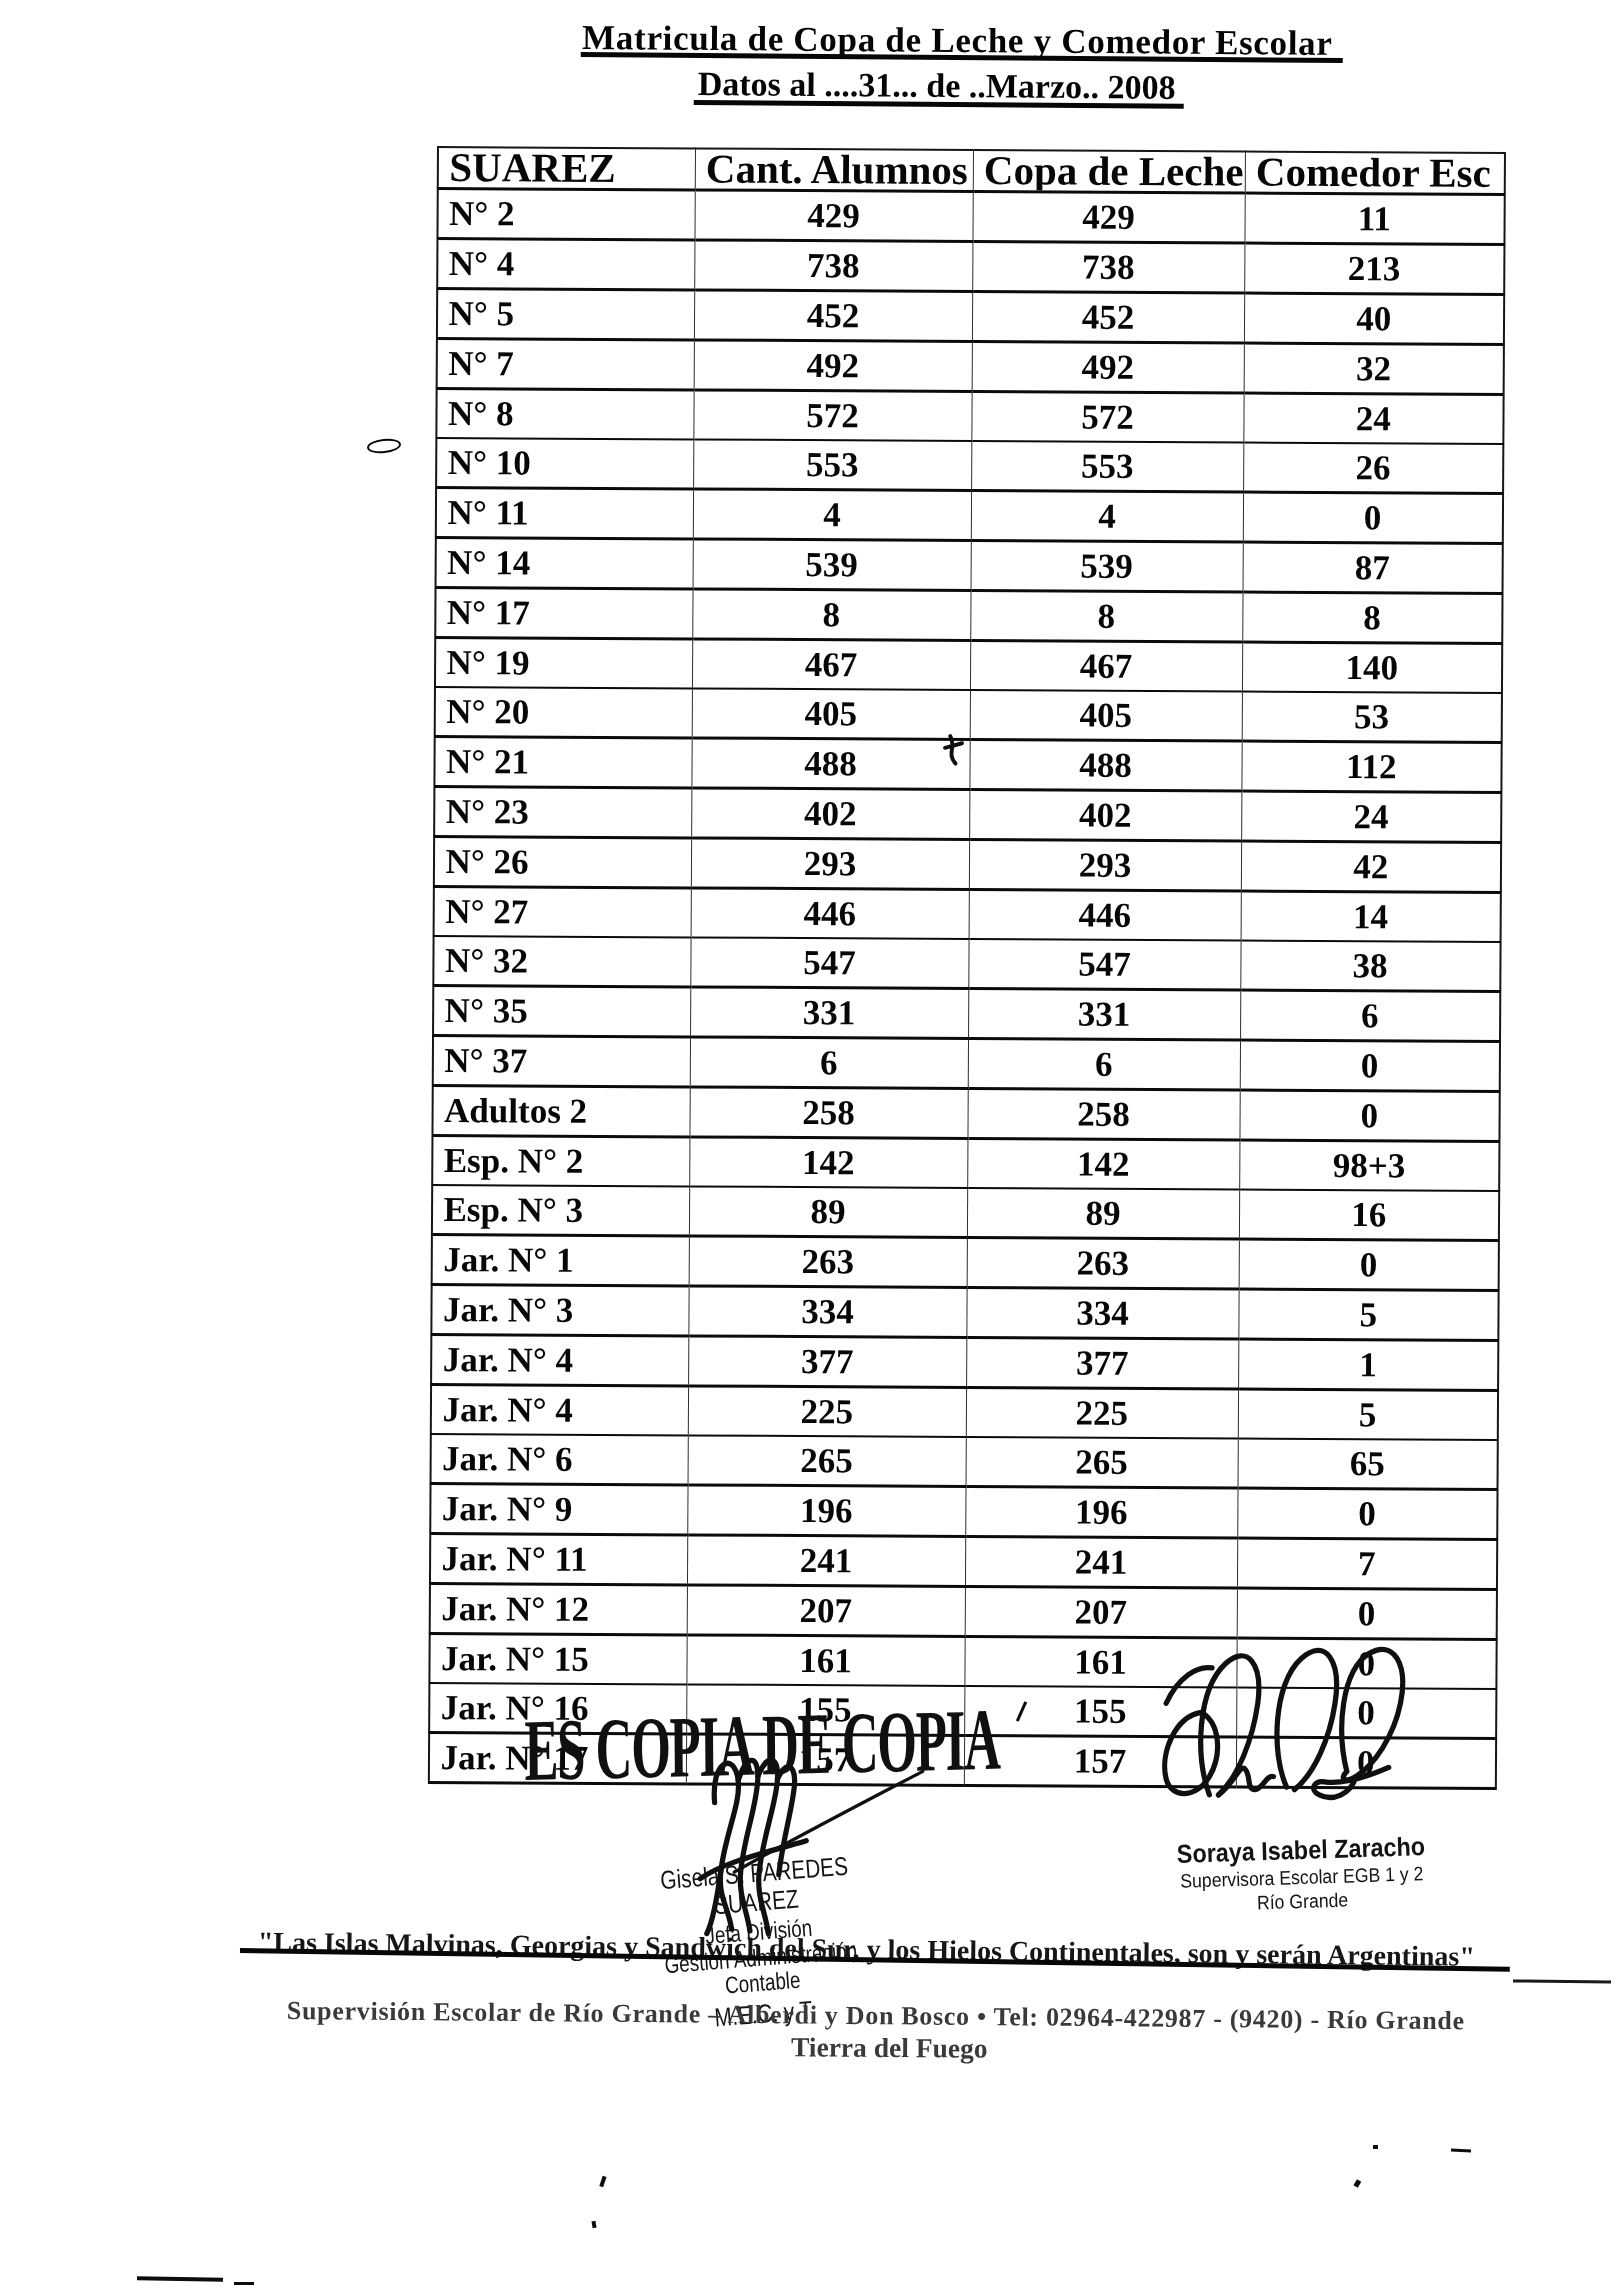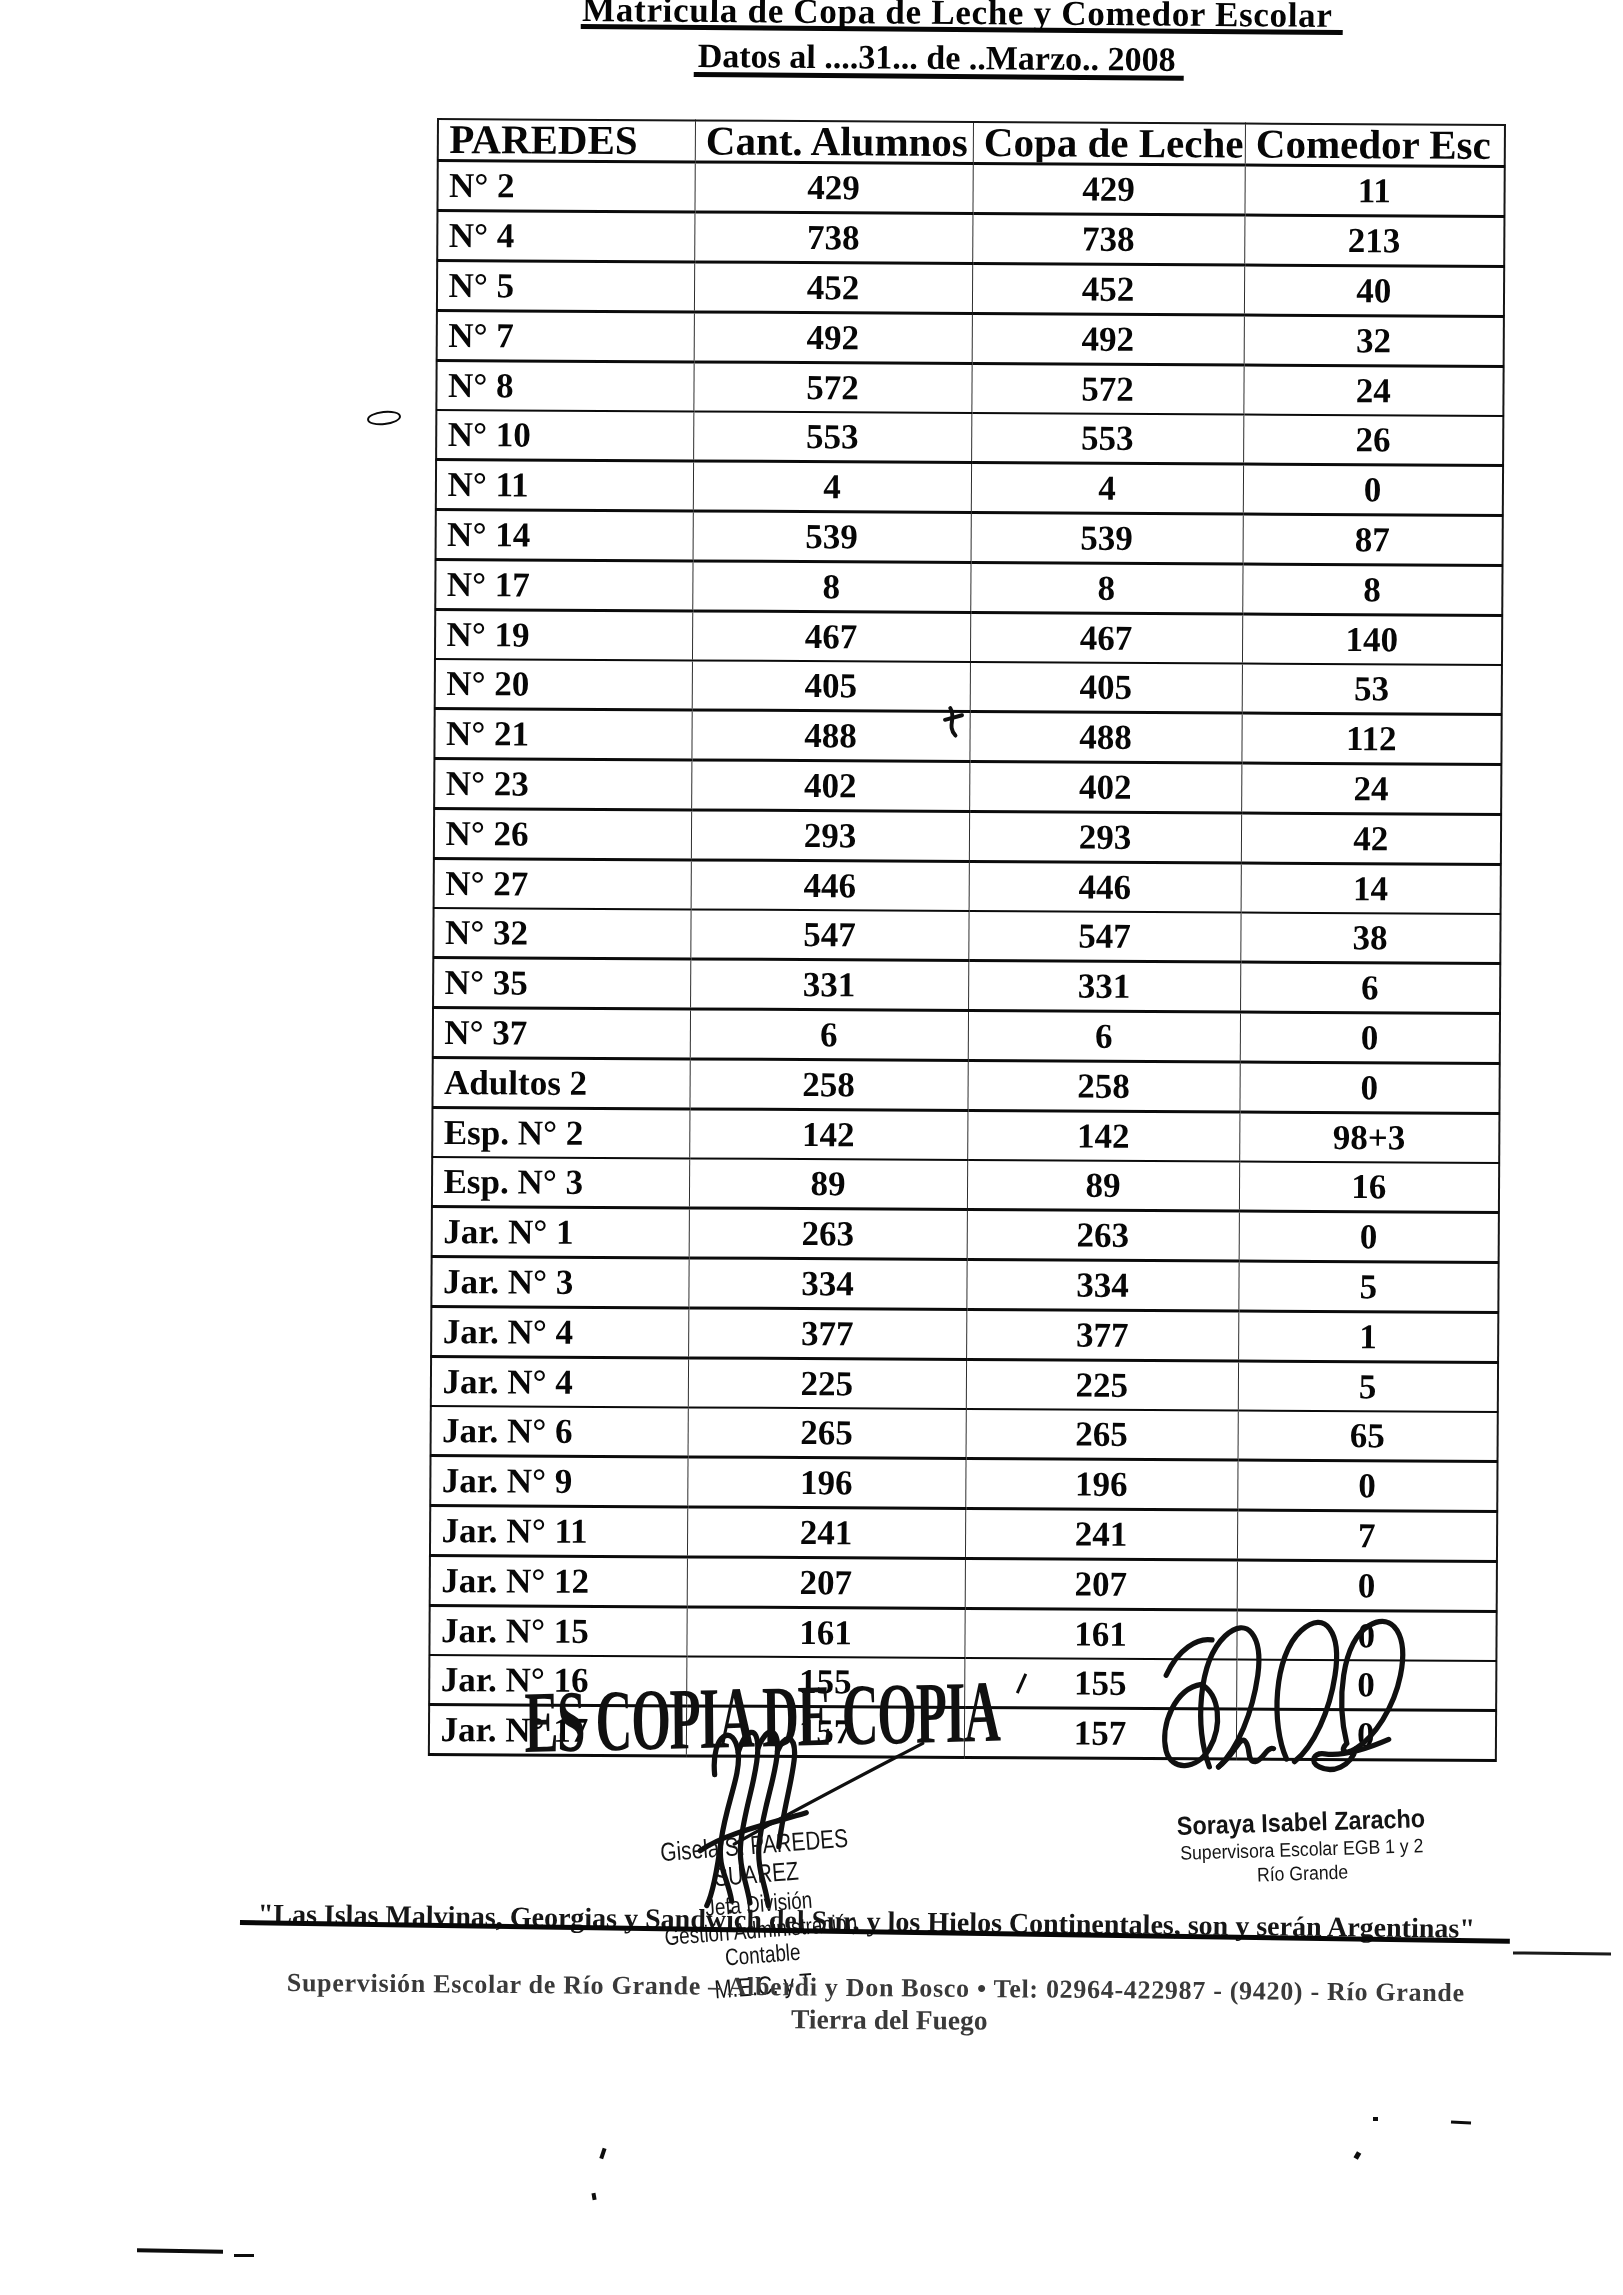--- a/index.html
+++ b/index.html
@@ -1,20 +1,20 @@
 <!DOCTYPE html>
 <html style="font-size:10.5px"><head>
 <meta charset="utf-8">
 <style>
   html,body{margin:0;padding:0;}
   body{
     width:1623px;height:2295px;background:#ffffff;position:relative;overflow:hidden;
     font-family:"Liberation Serif","DejaVu Serif",serif;color:#000;
   }
-  .page{position:absolute;inset:0;}
+  .page{position:absolute;inset:0;margin-top:28px;}
 
   
   .title-line{
     position:absolute;font-weight:700;white-space:nowrap;
     transform-origin:left top;color:#050505;
   }
   .title-1{
     left:581px;top:-5.2px;font-size:35px;line-height:29px;letter-spacing:0.7px;
     transform:rotate(0.45deg);border-bottom:5.9px solid #070707;padding:0 10.5px 0 1.3px;
   }
@@ -107,21 +107,21 @@
 
   <table class="matricula">
     <colgroup>
       <col style="width:257px">
         <col style="width:278px">
         <col style="width:272px">
         <col style="width:260px">
     </colgroup>
     <thead>
       <tr>
-          <th>PAREDES</th>
+          <th>SUAREZ</th>
           <th>Cant. Alumnos</th>
           <th>Copa de Leche</th>
           <th>Comedor Esc</th>
         </tr>
     </thead>
     <tbody>
         <tr>
           <td class="school">N° 2</td>
           <td class="num">429</td>
           <td class="num">429</td>

